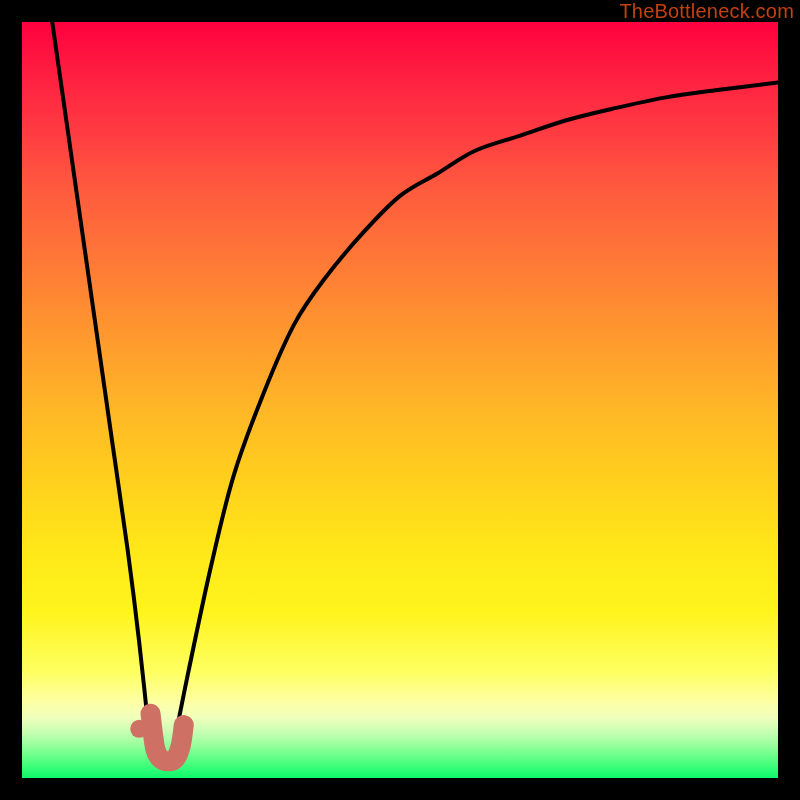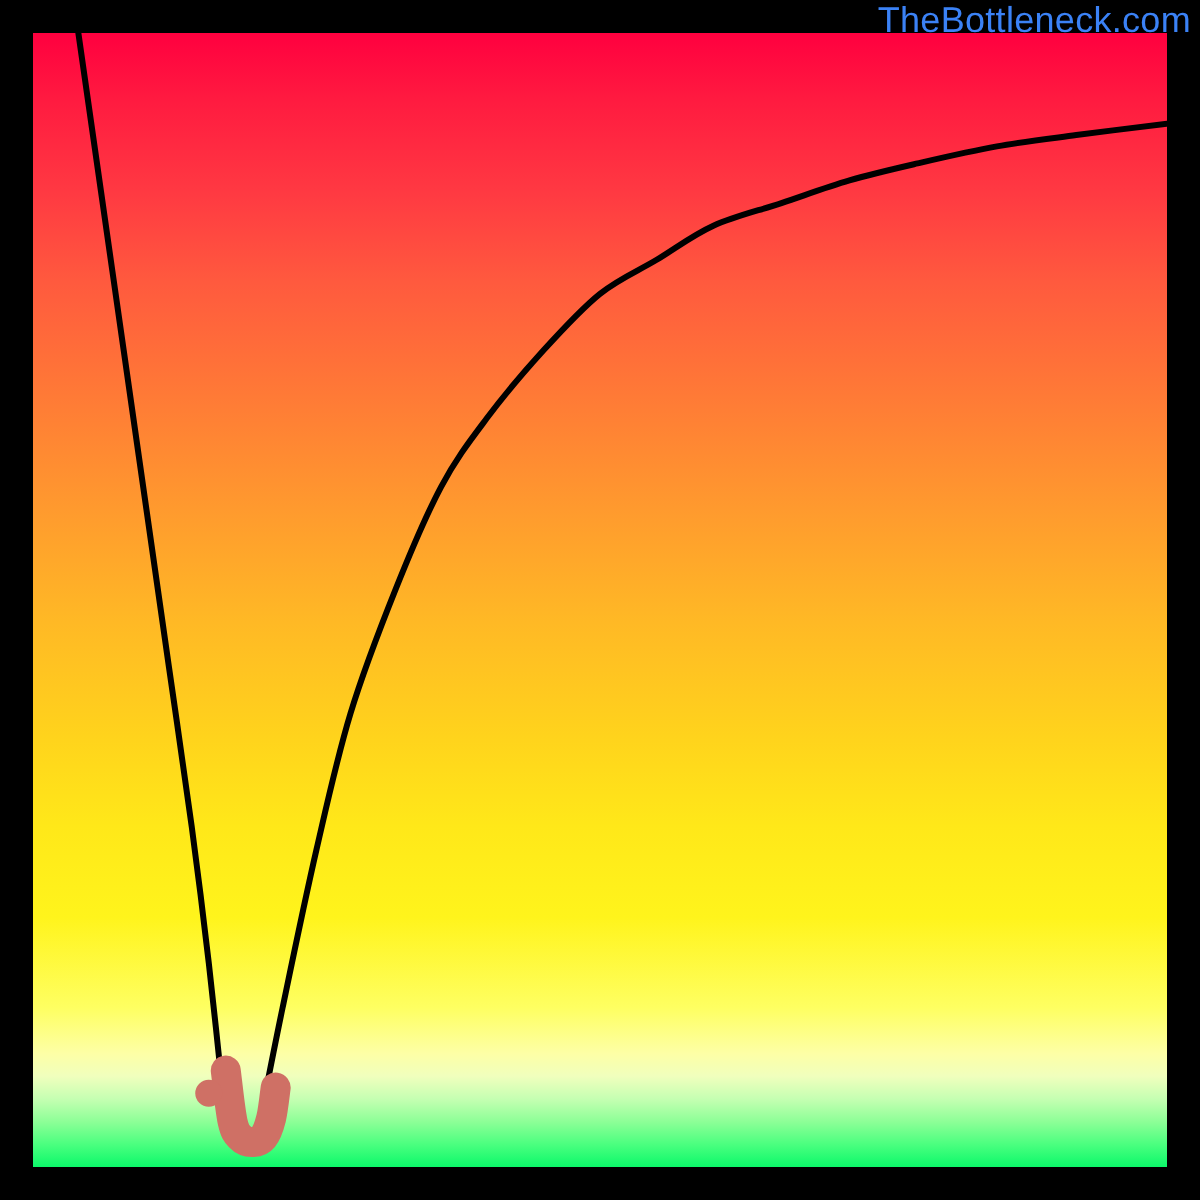--- a/index.html
+++ b/index.html
@@ -48,22 +48,22 @@
       #8dff97 96%,
       #4bff7f 98%,
       #0cf86a 100%
     );
   }
   .watermark {
     position: absolute;
     top: 0px;
     right: 6px;
     font-family: Arial, Helvetica, sans-serif;
-    font-size: 24px;
-    color: #3b82f6;
+    font-size: 20px;
+    color: #c2410c;
     letter-spacing: 0.2px;
     user-select: none;
   }
   svg.curves {
     position: absolute;
     inset: 0;
   }
 </style>
 </head>
 <body>

